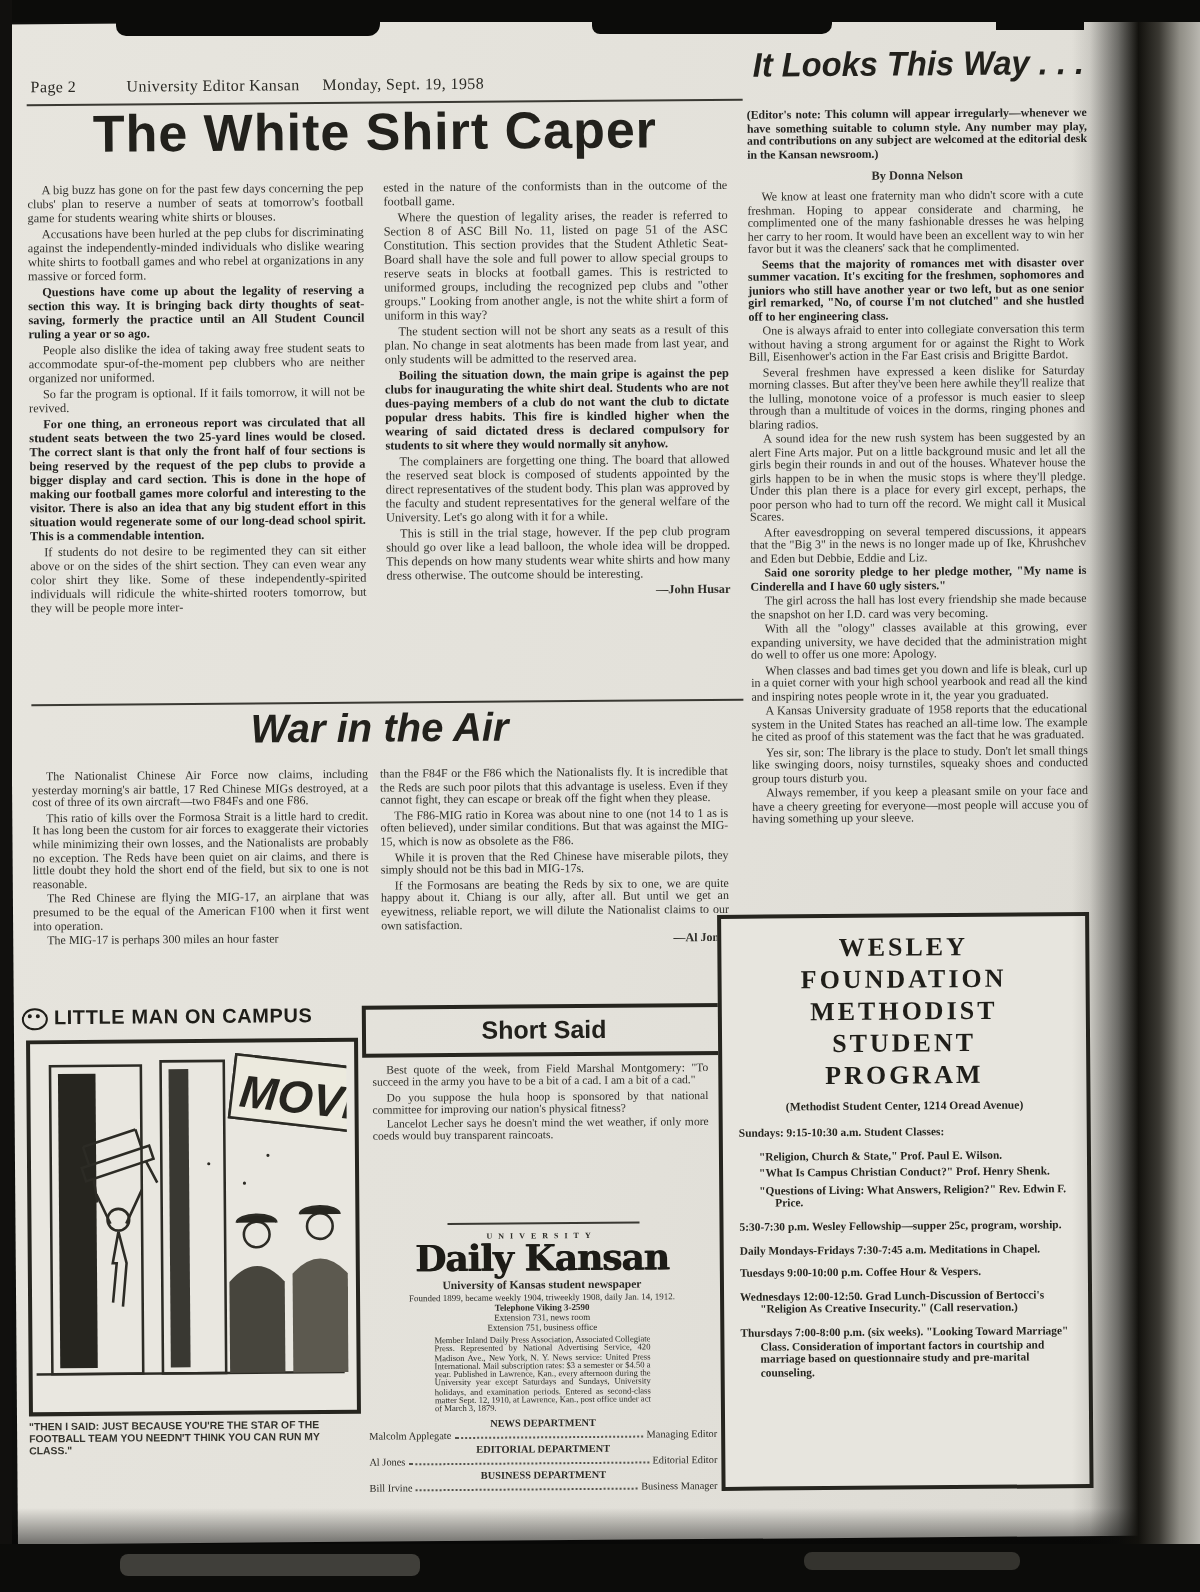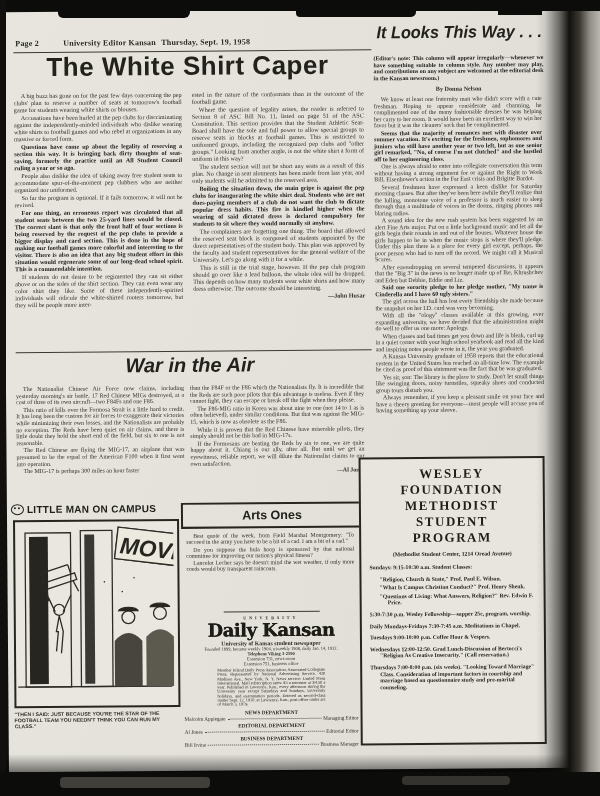--- a/index.html
+++ b/index.html
@@ -16,21 +16,21 @@
   .bottom-bar{position:absolute;left:0;top:772px;width:600px;height:24px;background:#0c0c0a;z-index:6;}
   .bsm1{position:absolute;left:60px;top:777px;width:150px;height:11px;background:#403f3a;border-radius:4px;z-index:7;}
   .bsm2{position:absolute;left:402px;top:776px;width:108px;height:9px;background:#34332e;border-radius:4px;z-index:7;}
   .left-bar{position:absolute;left:0;top:0;width:6px;height:796px;background:#11100e;z-index:6;}
   .fold{position:absolute;left:536px;top:0;width:64px;height:796px;z-index:5;pointer-events:none;
         background:linear-gradient(90deg,rgba(14,14,12,0) 0%,rgba(14,14,12,.10) 14%,rgba(14,14,12,.55) 36%,#12110d 52%,#3a3832 68%,#8f8d85 84%,#b9b7b0 100%);}
   .paper-shadow{position:absolute;left:6px;top:754px;width:572px;height:18px;z-index:4;
         background:linear-gradient(rgba(0,0,0,0),rgba(0,0,0,.5));}
   
   .hdr{position:absolute;left:10px;top:27px;width:358px;height:13px;border-bottom:1.5px solid #3a3933;}
-  .hdr span{position:absolute;top:0;font-weight:bold;font-size:8px;letter-spacing:.2px;color:#2b2a25;}
+  .hdr span{position:absolute;top:0;font-weight:normal;font-size:8px;letter-spacing:.2px;color:#2b2a25;}
   
   .wsc-title{position:absolute;left:0;top:40px;width:368px;margin:0;text-align:center;
         font-family:"Liberation Sans",sans-serif;font-weight:bold;font-size:26px;color:#22211c;letter-spacing:.5px;}
   .iltw-title{position:absolute;left:368px;top:14px;width:176px;margin:0;text-align:center;white-space:nowrap;
         font-family:"Liberation Sans",sans-serif;font-style:italic;font-weight:bold;font-size:17px;color:#22211c;transform:scaleX(.96);}
   .wia-title{position:absolute;left:0;top:343px;width:368px;margin:0;text-align:center;
         font-family:"Liberation Sans",sans-serif;font-style:italic;font-weight:bold;font-size:20px;color:#22211c;}
   .rule{position:absolute;left:10px;top:340px;width:356px;border-top:1.2px solid #3a3933;}
   
   .col p{margin:0 0 1px 0;text-indent:7px;text-align:justify;font-size:6.2px;line-height:7px;color:#2f2e29;}
@@ -86,21 +86,21 @@
   .w-sub{margin:0 0 2px;font-weight:bold;font-size:5.7px;line-height:6.6px;padding-left:18px;text-indent:-8px;text-align:left;}
 </style>
 </head>
 <body>
 
 <div class="paper">
 
   <div class="hdr">
     <span style="left:2px">Page 2</span>
     <span style="left:50px">University Editor Kansan</span>
-    <span style="left:148px">Thursday, Sept. 19, 1958</span>
+    <span style="left:148px">Monday, Sept. 19, 1958</span>
   </div>
 
   <h1 class="wsc-title">The White Shirt Caper</h1>
 
   <div class="col wsc-c1">
     <p>A big buzz has gone on for the past few days concerning the pep clubs' plan to reserve a number of seats at tomorrow's football game for students wearing white shirts or blouses.</p>
     <p>Accusations have been hurled at the pep clubs for discriminating against the independently-minded individuals who dislike wearing white shirts to football games and who rebel at organizations in any massive or forced form.</p>
     <p class="bold">Questions have come up about the legality of reserving a section this way. It is bringing back dirty thoughts of seat-saving, formerly the practice until an All Student Council ruling a year or so ago.</p>
     <p>People also dislike the idea of taking away free student seats to accommodate spur-of-the-moment pep clubbers who are neither organized nor uniformed.</p>
     <p>So far the program is optional. If it fails tomorrow, it will not be revived.</p>
@@ -189,21 +189,21 @@
         <path d="M132,166 L132,116 Q146,101 160,116 L160,166 Z" fill="#5c594f" stroke="none"></path>
         <circle cx="90" cy="60" r=".8" fill="#2c2b25" stroke="none"></circle>
         <circle cx="120" cy="56" r=".8" fill="#2c2b25" stroke="none"></circle>
         <circle cx="108" cy="70" r=".8" fill="#2c2b25" stroke="none"></circle>
       </g>
     </svg>
   </div>
   <p class="comic-caption">"THEN I SAID: JUST BECAUSE YOU'RE THE STAR OF THE FOOTBALL TEAM YOU NEEDN'T THINK YOU CAN RUN MY CLASS."</p>
 
   <div class="so-box">
-    <span>Arts Ones</span>
+    <span>Short Said</span>
   </div>
   <div class="col so-col">
     <p>Best quote of the week, from Field Marshal Montgomery: "To succeed in the army you have to be a bit of a cad. I am a bit of a cad."</p>
     <p>Do you suppose the hula hoop is sponsored by that national committee for improving our nation's physical fitness?</p>
     <p>Lancelot Lecher says he doesn't mind the wet weather, if only more coeds would buy transparent raincoats.</p>
   </div>
   <div class="so-rule"></div>
 
   <div class="mast">
     <div class="mast-over">UNIVERSITY</div>

